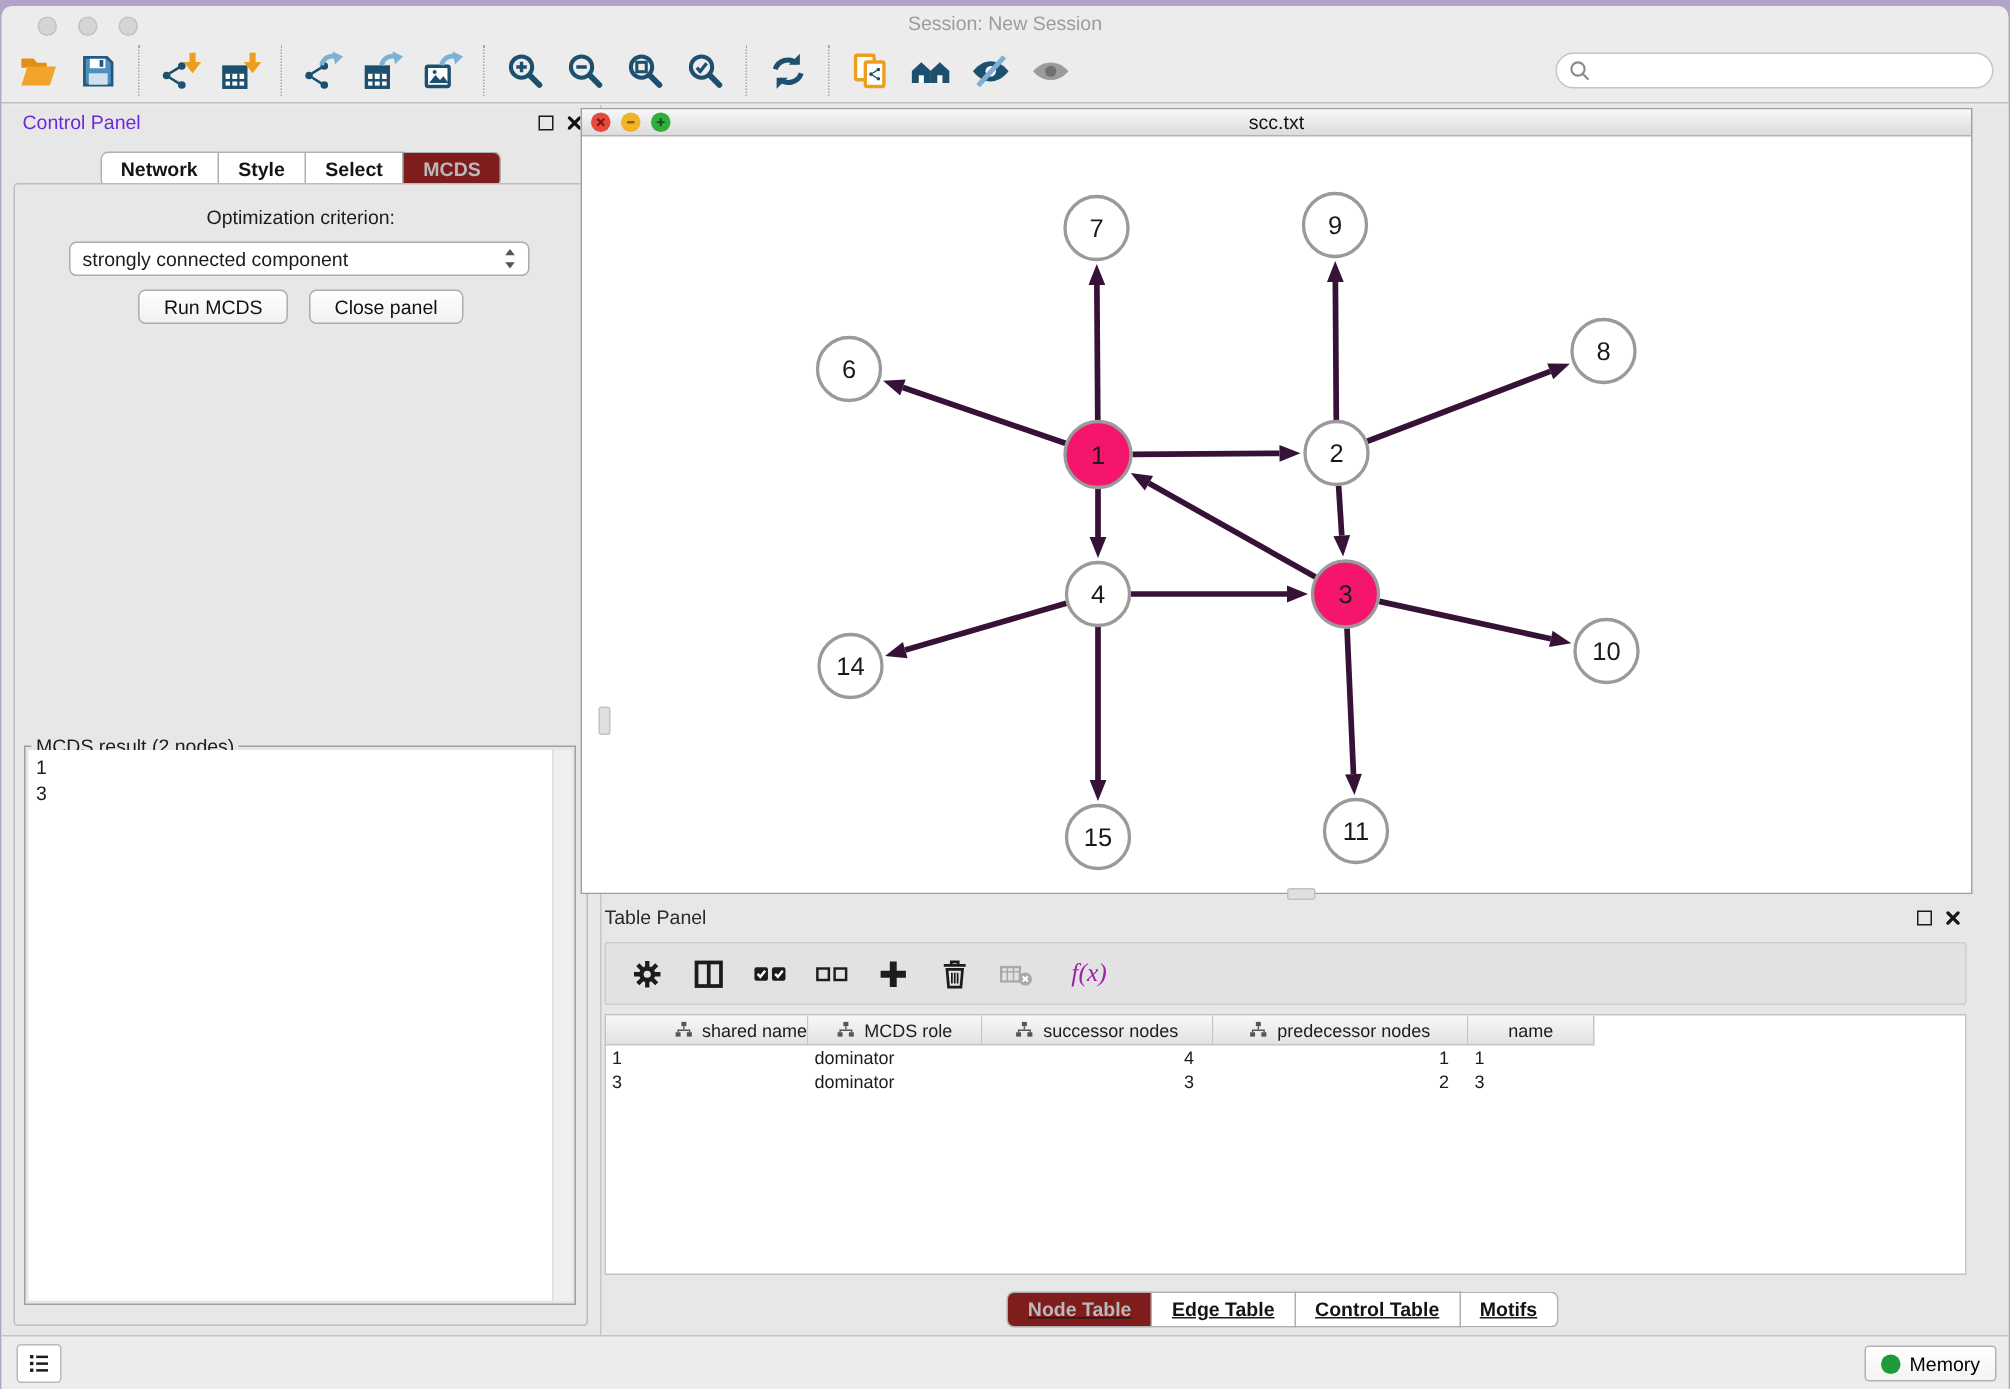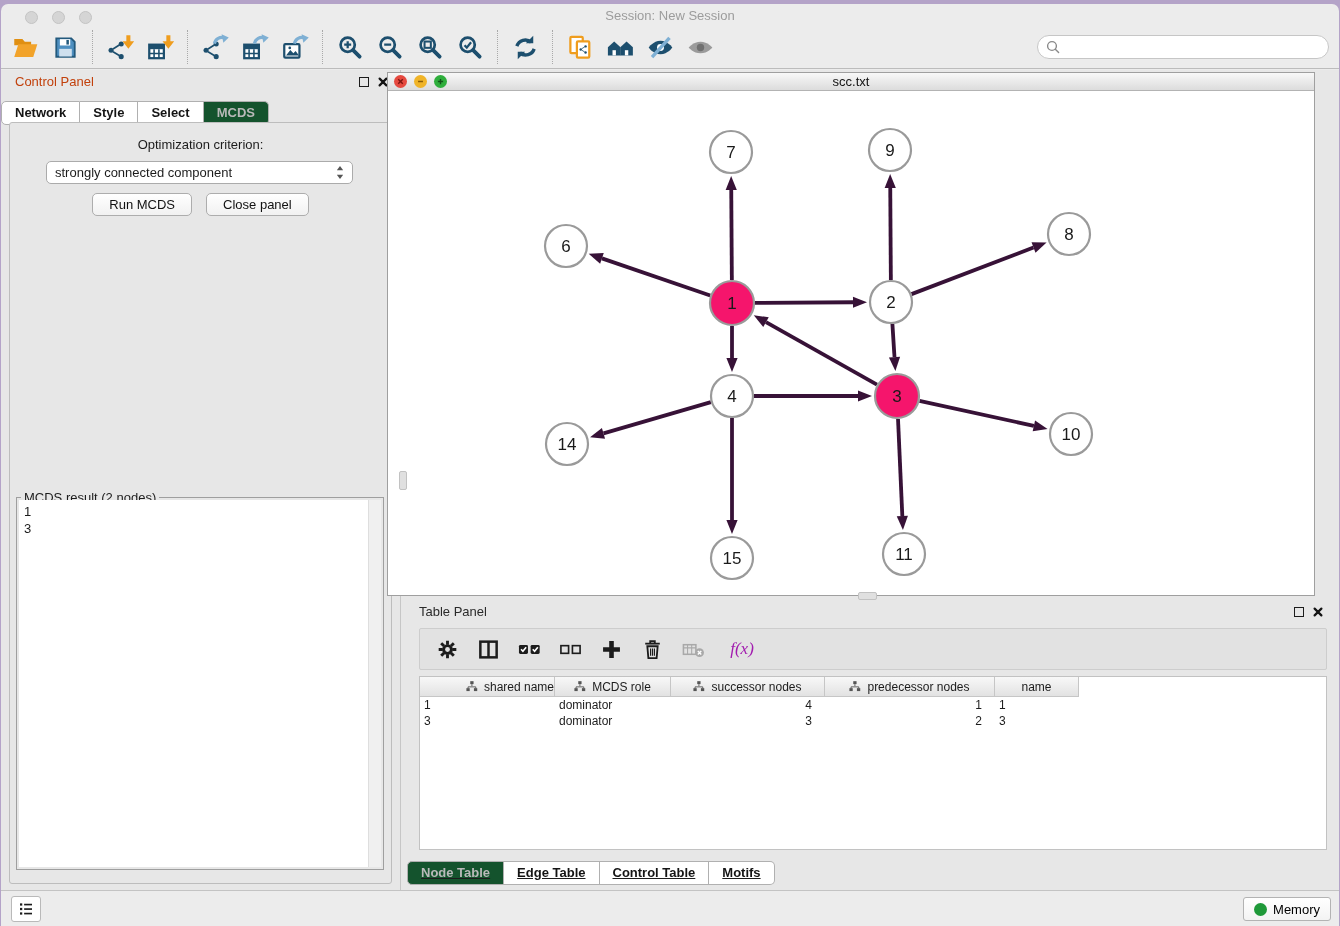--- a/index.html
+++ b/index.html
@@ -31,33 +31,33 @@
   .searchbox { margin-left:auto; position:relative; width:292px; }
   .searchbox input {
     width:100%; height:24px; border:1px solid #c6c6c6; border-radius:13px;
     background:#fff; padding:0 10px 0 28px; font-size:13px; outline:none;
   }
   .searchbox svg { position:absolute; left:9px; top:5px; width:14px; height:14px; }
   
   .workspace { position:absolute; top:66px; left:0; right:0; bottom:36px; background:#e7e7e7; }
   
   .control-panel { position:absolute; left:0; top:0; width:400px; bottom:0; border-right:1px solid #c6c6c6; }
-  .panel-header { position:absolute; top:4px; left:14px; color:#c2410c; }
+  .panel-header { position:absolute; top:4px; left:14px; color:#6d28d9; }
   .panel-icons { position:absolute; top:7px; right:12px; display:flex; gap:9px; align-items:center; }
   .float-ic { width:10px; height:10px; border:1.6px solid #1c1c1c; display:inline-block; }
   .close-ic svg { width:10px; height:10px; display:block; }
-  .seg { display:flex; }
+  .seg { display:flex; justify-content:center; }
   .seg-btn {
     background:#fff; border:1px solid #b0b0b0; border-left:none;
     font:bold 13px "Liberation Sans",sans-serif; color:#141414;
     padding:3px 13px 4px; cursor:default; white-space:nowrap;
   }
   .seg-btn:first-child { border-left:1px solid #b0b0b0; border-radius:5px 0 0 5px; }
   .seg-btn:last-child { border-radius:0 5px 5px 0; }
-  .seg-btn.selected { background:#14532d; color:#b9b9b9; }
+  .seg-btn.selected { background:#7f1d1d; color:#b9b9b9; }
   .cp-tabs { position:absolute; top:31px; left:0; right:0; }
   .cp-box {
     position:absolute; left:8px; right:8px; top:52px; bottom:6px;
     border:1px solid #bdbdbd; border-radius:3px; background:#e7e7e7;
   }
   .opt-label { position:absolute; top:14px; left:0; right:0; text-align:center; }
   .dropdown {
     position:absolute; top:38px; left:36px; right:38px; height:23px;
     background:#fff; border:1px solid #ababab; border-radius:5px;
     display:flex; align-items:center; padding:0 8px;
@@ -89,21 +89,21 @@
   .net-buttons span {
     width:13px; height:13px; border-radius:50%; display:flex; align-items:center; justify-content:center;
   }
   .net-buttons svg { width:7px; height:7px; }
   .net-canvas { position:absolute; top:19px; left:0; right:0; bottom:0; background:#fff; }
   .net-canvas svg { display:block; }
   
   .grip-v { position:absolute; left:398px; top:401px; width:8px; height:19px; background:#e0e0e0; border:1px solid #c2c2c2; border-radius:2px; }
   .grip-h { position:absolute; left:857px; top:522px; width:19px; height:8px; background:#e0e0e0; border:1px solid #c2c2c2; border-radius:2px; }
   
-  .table-panel { position:absolute; left:406px; top:530px; width:928px; bottom:2px; }
+  .table-panel { position:absolute; left:390px; top:530px; width:928px; bottom:2px; }
   .tp-header { position:absolute; top:4px; left:12px; color:#2a2a2a; }
   .tp-icons { position:absolute; top:7px; right:12px; display:flex; gap:9px; align-items:center; }
   .tp-toolbar {
     position:absolute; left:12px; right:8px; top:28px; height:42px;
     background:#e2e2e2; border:1px solid #cdcdcd; border-radius:2px;
     display:flex; align-items:center; gap:15px; padding:0 14px;
   }
   .tp-toolbar .tpbtn { width:26px; height:26px; border:none; background:none; display:flex; align-items:center; justify-content:center; }
   .tp-toolbar .tpbtn svg { width:23px; height:23px; }
   .tp-toolbar .fx { font:italic 17px "Liberation Serif", serif; color:#a21caf; }

